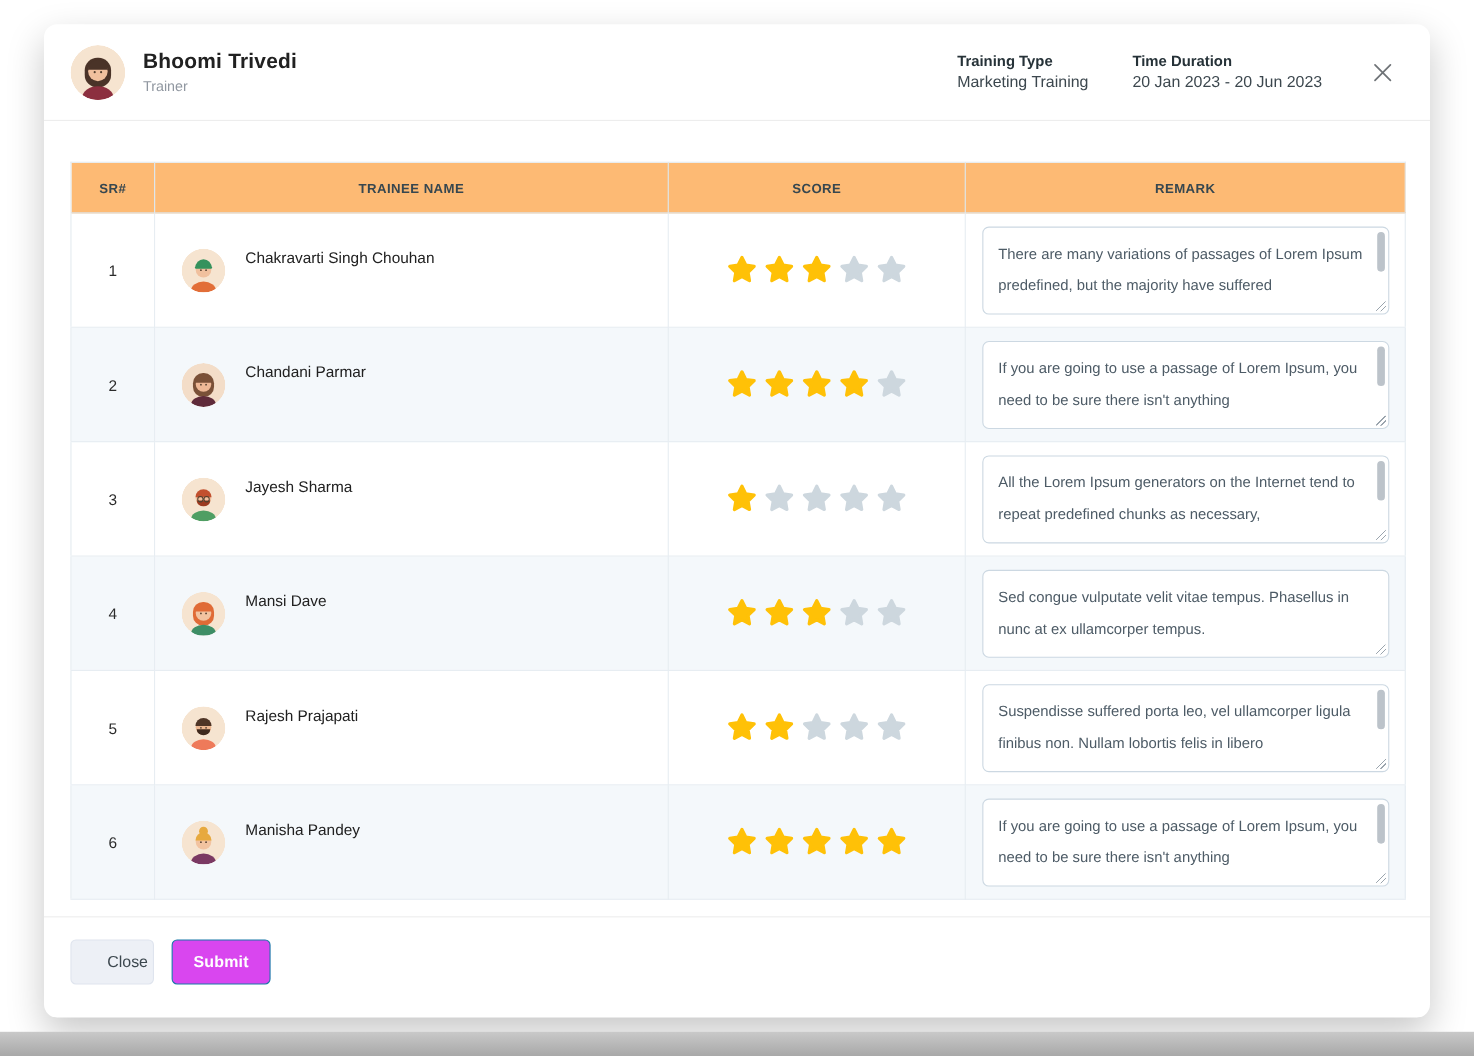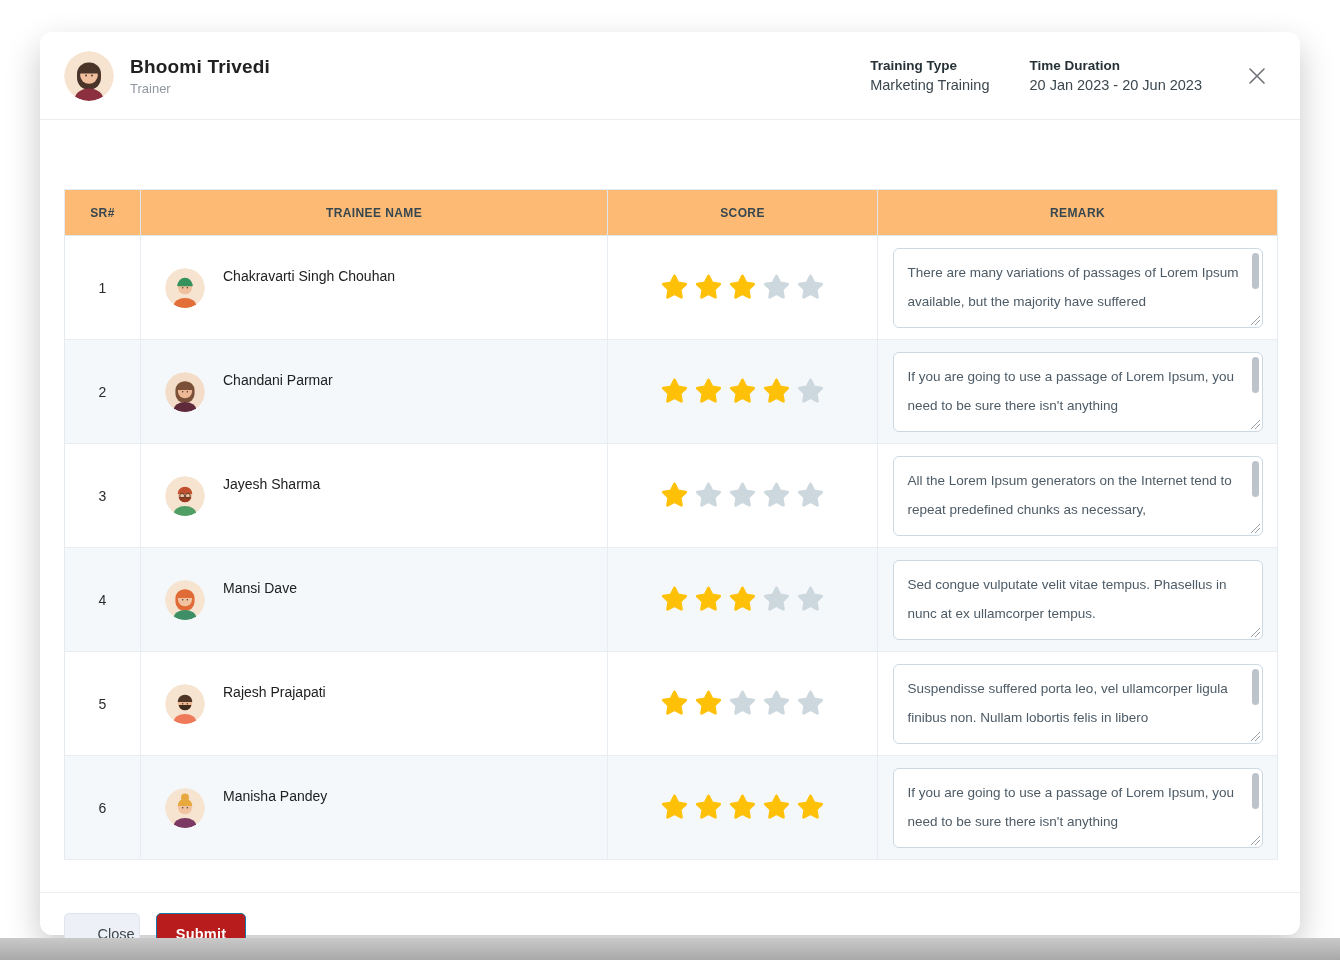--- a/index.html
+++ b/index.html
@@ -8,24 +8,24 @@
     font-family:"Liberation Sans","DejaVu Sans",sans-serif;
     background:#ffffff;
     position:relative;
     overflow:hidden;
   }
   .page-strip {
     position:absolute; left:0; right:0; bottom:0; height:22px;
     background:linear-gradient(#c9c9c9,#a8a8a8);
   }
   .modal {
-    position:absolute; left:40px; top:32px; width:1260px; height:903px;
+    position:absolute; left:40px; top:22px; width:1260px; height:903px;
     background:#ffffff; border-radius:12px;
     box-shadow:0 14px 34px rgba(0,0,0,.22);
-    display:flex; flex-direction:column;gap:32px;
+    display:flex; flex-direction:column;
   }
   
   .modal-header {
     display:flex; align-items:center; justify-content:space-between;
     padding:20px 28px 20px 24px; height:88px;
     border-bottom:1px solid #ededed;
   }
   .trainer-info { display:flex; align-items:center; gap:16px; }
   .avatar { display:inline-block; border-radius:50%; overflow:hidden; flex:0 0 auto; }
   .avatar svg { display:block; }
@@ -97,21 +97,21 @@
   .btn {
     height:41px; border-radius:5px; font-size:14.5px; cursor:pointer;
     font-family:"Liberation Sans","DejaVu Sans",sans-serif;
   }
   .btn-close {
     width:76px; background:#edf0f6; color:#3c474e;
     border:1px solid #dfe4ee;
     padding-left:28px;
   }
   .btn-submit {
-    width:90px; background:#b91c1c; color:#ffffff; font-weight:bold;
+    width:90px; background:#d946ef; color:#ffffff; font-weight:bold;
     border:1px solid #1879a8; letter-spacing:.2px;
   }
 </style>
 </head>
 <body>
 
 <div class="modal">
 
   <div class="modal-header">
     <div class="trainer-info">
@@ -212,21 +212,21 @@
                   <path d="M12 1.8l3.05 6.18 6.82.99-4.93 4.81 1.16 6.79L12 17.36l-6.1 3.21 1.16-6.79-4.93-4.81 6.82-.99z" fill="#cdd7de" stroke="#cdd7de" stroke-width="2.6" stroke-linejoin="round"></path>
                 </svg>
                 <svg viewBox="0 0 24 24">
                   <path d="M12 1.8l3.05 6.18 6.82.99-4.93 4.81 1.16 6.79L12 17.36l-6.1 3.21 1.16-6.79-4.93-4.81 6.82-.99z" fill="#cdd7de" stroke="#cdd7de" stroke-width="2.6" stroke-linejoin="round"></path>
                 </svg>
               </div>
         </td>
         <td>
           <div class="remark-cell">
             <div class="remark-box">
-              <span class="remark-text">There are many variations of passages of Lorem Ipsum available, but the majority have suffered</span>
+              <span class="remark-text">There are many variations of passages of Lorem Ipsum predefined, but the majority have suffered</span>
               <span class="scroll-thumb"></span>
               <span class="resize-grip"></span>
             </div>
           </div>
         </td>
       </tr>
           <tr class="even">
         <td class="td-sr">2</td>
         <td>
           <div class="name-cell">

